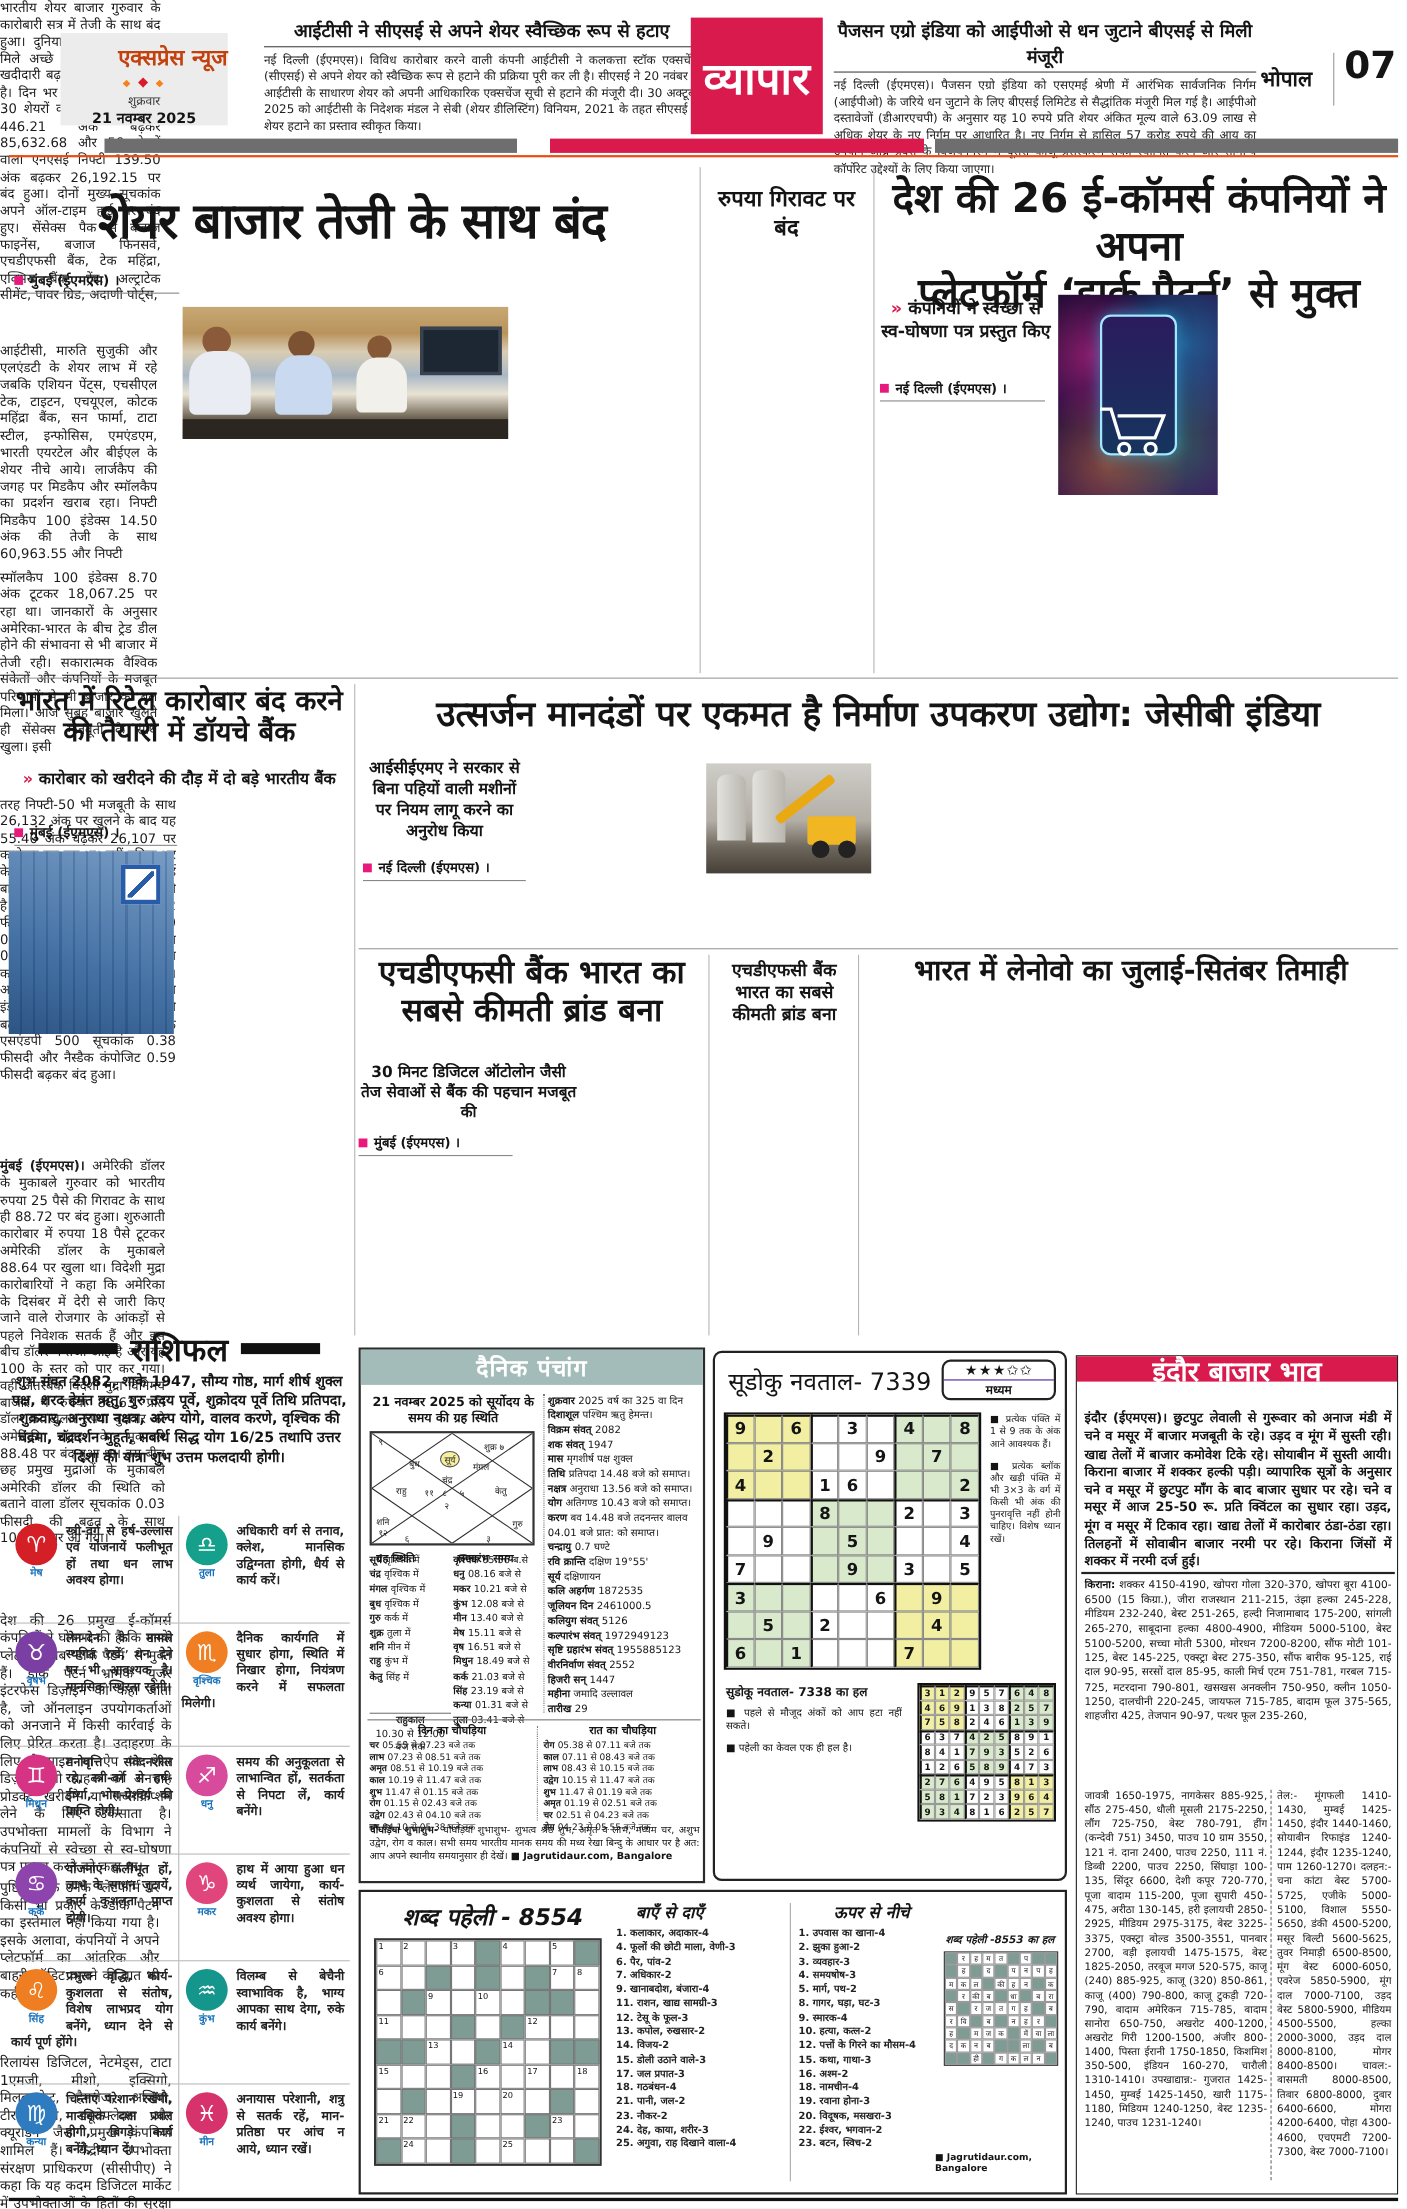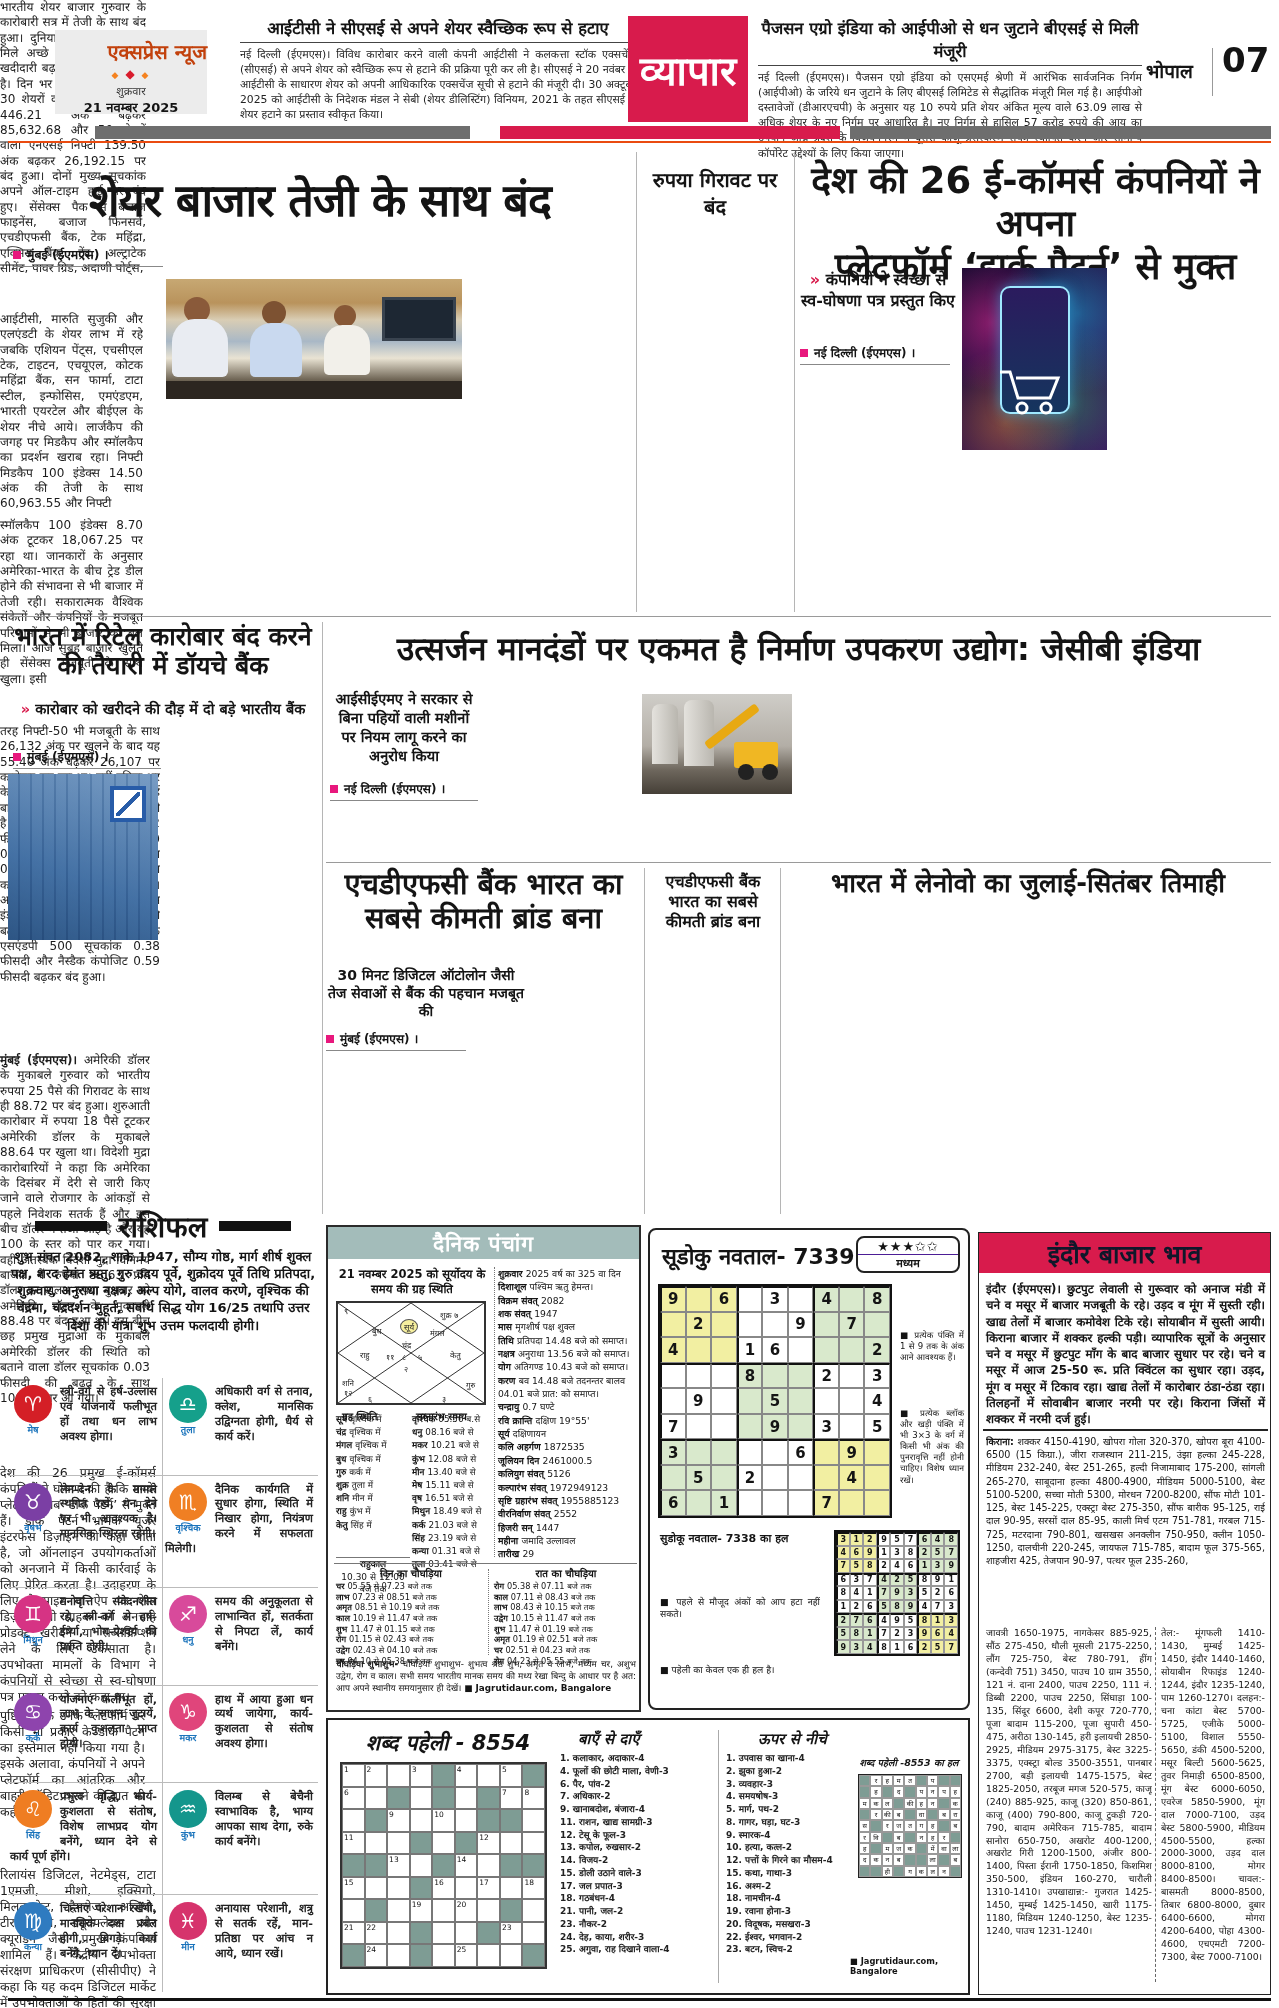--- a/index.html
+++ b/index.html
@@ -92,31 +92,31 @@
   .rahu { position:absolute; left:8px; top:330px; width:74px; text-align:center; font-size:9px; line-height:1.4; border-top:1px solid #777; }
   #pd-list { position:absolute; left:170px; top:40px; width:140px; font-size:9.2px; line-height:1.45; }
   .pan-dot { position:absolute; left:166px; top:40px; width:1px; height:290px; border-left:1px dotted #777; }
   .ch-rule { position:absolute; left:6px; top:336px; width:303px; height:1px; background:#777; }
   .ch { position:absolute; top:340px; width:150px; font-size:8.2px; line-height:1.3; }
   .ch .h { text-align:center; font-weight:bold; font-size:10px; margin-bottom:1px; }
   .pan-note { position:absolute; left:8px; top:432px; width:300px; font-size:8.8px; line-height:1.35; text-align:justify; }
 
   
   .sud-box { position:absolute; left:648px; top:1228px; width:322px; height:482px; border:2px solid #222; border-radius:8px; }
-  .sud-title { position:absolute; left:12px; top:10px; font-size:22px; font-weight:bold; }
+  .sud-title { position:absolute; left:12px; top:10px; font-size:22px; font-weight:normal; }
   .sud-diff { position:absolute; right:8px; top:6px; width:104px; border:2px solid #222; border-radius:8px; text-align:center; padding:1px 0; }
   .sud-diff .stars { font-size:13px; letter-spacing:1px; }
   .sud-diff .lvl { font-size:11px; font-weight:bold; border-top:1px solid #4c1d95; }
   #sud-grid { position:absolute; left:8px; top:54px; width:234px; height:234px; display:grid;
               grid-template:repeat(9,1fr)/repeat(9,1fr); border:2.5px solid #111; }
   .sud-cell { border:1px solid #888; display:flex; align-items:center; justify-content:center;
               font-size:15px; font-weight:bold; }
   .cell-y { background:#f2efa2; } .cell-g { background:#d9e9cc; } .cell-w { background:#fff; }
   #sud-rules { position:absolute; left:250px; top:56px; width:64px; font-size:8.6px; line-height:1.3; }
-  #sud-rules div, #sud-rules2 div { margin-bottom:8px; text-align:justify;margin-top:44px; }
+  #sud-rules div, #sud-rules2 div { margin-bottom:8px; text-align:justify; }
   .sud-sol-label { position:absolute; left:10px; top:300px; width:160px; font-size:11px; font-weight:bold; }
   #sud-rules2 { position:absolute; left:10px; top:322px; width:160px; font-size:9.2px; line-height:1.3; }
   #sud-sol { position:absolute; left:184px; top:300px; width:126px; height:126px; display:grid;
              grid-template:repeat(9,1fr)/repeat(9,1fr); border:2px solid #111; }
   .sol-cell { border:0.5px solid #999; font-size:8px; font-weight:bold; display:flex; align-items:center; justify-content:center; }
 
   
   .cw-box { position:absolute; left:326px; top:1718px; width:644px; height:277px; border:2px solid #222; }
   .cw-title { position:absolute; left:14px; top:8px; width:212px; text-align:center; font-size:21px; font-weight:bold; font-style:italic; }
   #cw-grid { position:absolute; left:12px; top:42px; width:207px; height:207px; display:grid;
@@ -129,21 +129,21 @@
   .cw-vline { position:absolute; top:10px; bottom:10px; width:1px; background:#aaa; }
   .cw-sol-h { position:absolute; left:528px; top:36px; width:106px; text-align:center; font-size:9.5px; font-weight:bold; font-style:italic; }
   #cw-sol { position:absolute; left:530px; top:54px; width:104px; height:104px; display:grid;
             grid-template:repeat(9,1fr)/repeat(9,1fr); border:1.5px solid #222; background:#fff; }
   .cws-cell { border:0.5px solid #999; font-size:6.5px; display:flex; align-items:center; justify-content:center; }
   .cws-b { background:#7e9c94; }
   .cw-credit { position:absolute; left:522px; top:236px; width:118px; font-size:8.3px; font-weight:bold; }
 
   
   .ind-box { position:absolute; left:978px; top:1232px; width:293px; height:763px; border:1.5px solid #222; }
-  .ind-band { height:40px; background:#d81b4c; color:#0f172a; display:flex; align-items:center; justify-content:center;
+  .ind-band { height:23px; background:#d81b4c; color:#ffffff; display:flex; align-items:center; justify-content:center;
               font-size:25px; font-weight:bold; }
   .ind-intro { position:absolute; left:7px; top:48px; width:279px; font-size:11.8px; font-weight:bold;
                line-height:1.38; text-align:justify; }
   .ind-rule { position:absolute; left:4px; top:196px; width:285px; height:1.5px; background:#222; }
   .ind-kirana { position:absolute; left:7px; top:202px; width:279px; height:188px; font-size:9.6px; line-height:1.38; text-align:justify; overflow:hidden; }
   .ind-colL { position:absolute; left:7px; top:394px; width:166px; height:358px; font-size:9.4px; line-height:1.38; text-align:justify; overflow:hidden; }
   .ind-colR { position:absolute; left:182px; top:394px; width:104px; height:358px; font-size:9.4px; line-height:1.38; text-align:justify; overflow:hidden; }
   .ind-dash { position:absolute; left:176px; top:394px; height:355px; width:1px; border-left:1px dashed #666; }
 
   .bottom-rule { position:absolute; left:8px; top:1998px; width:1263px; height:3px; background:#111; }

